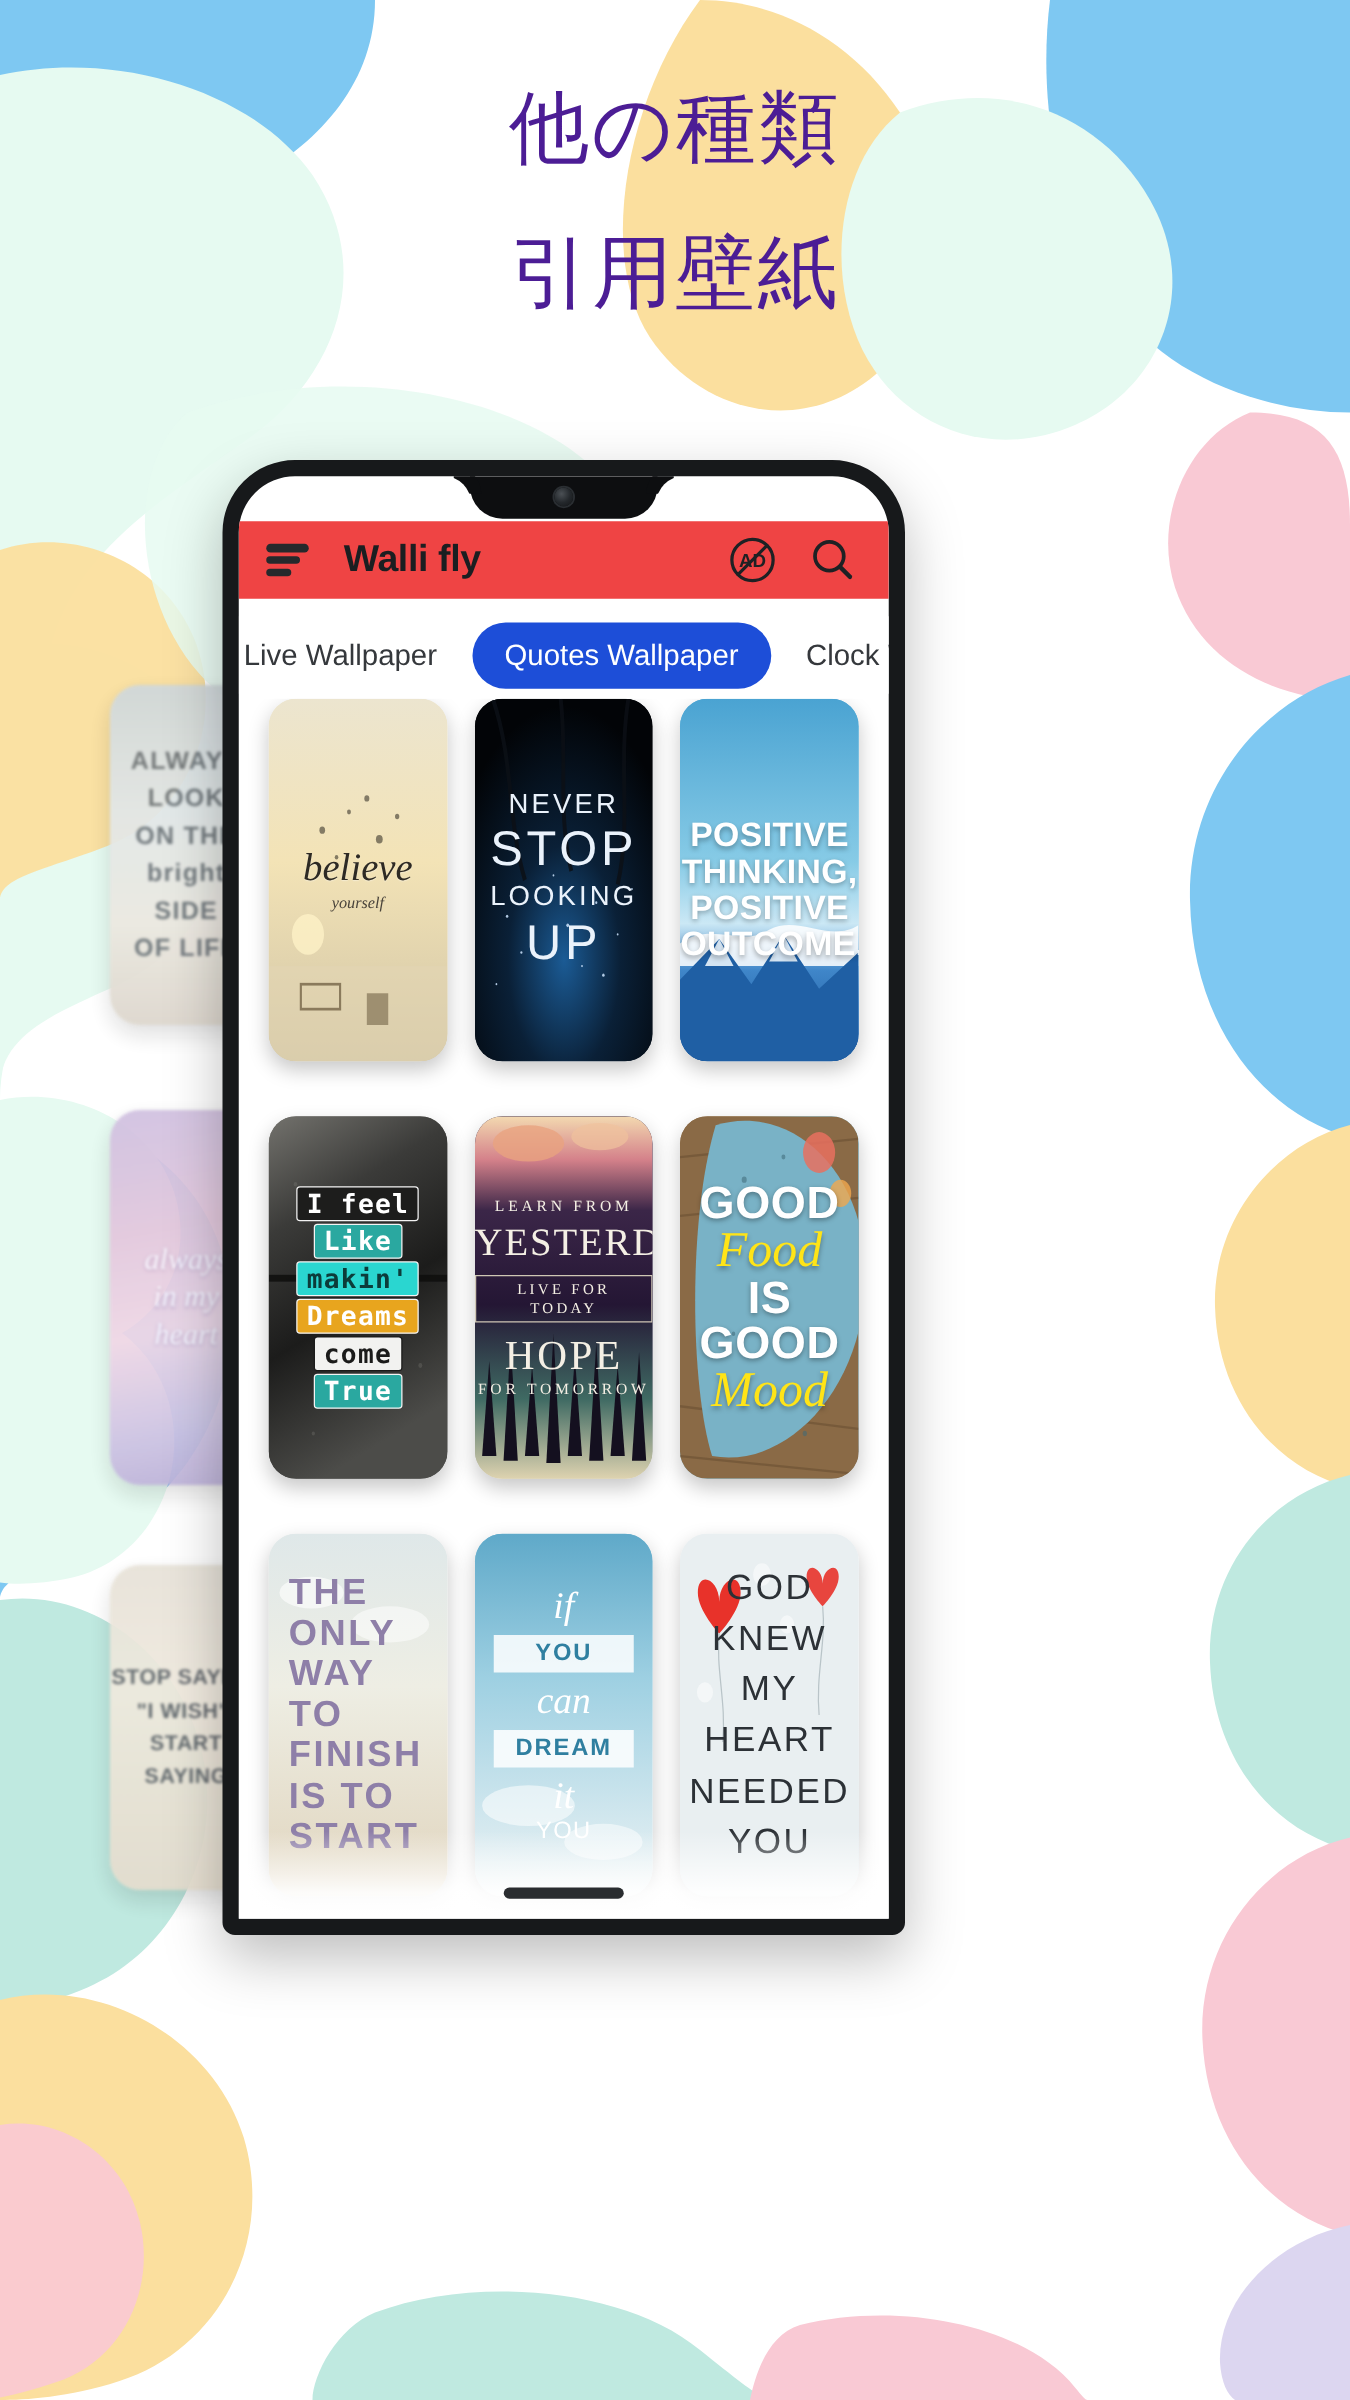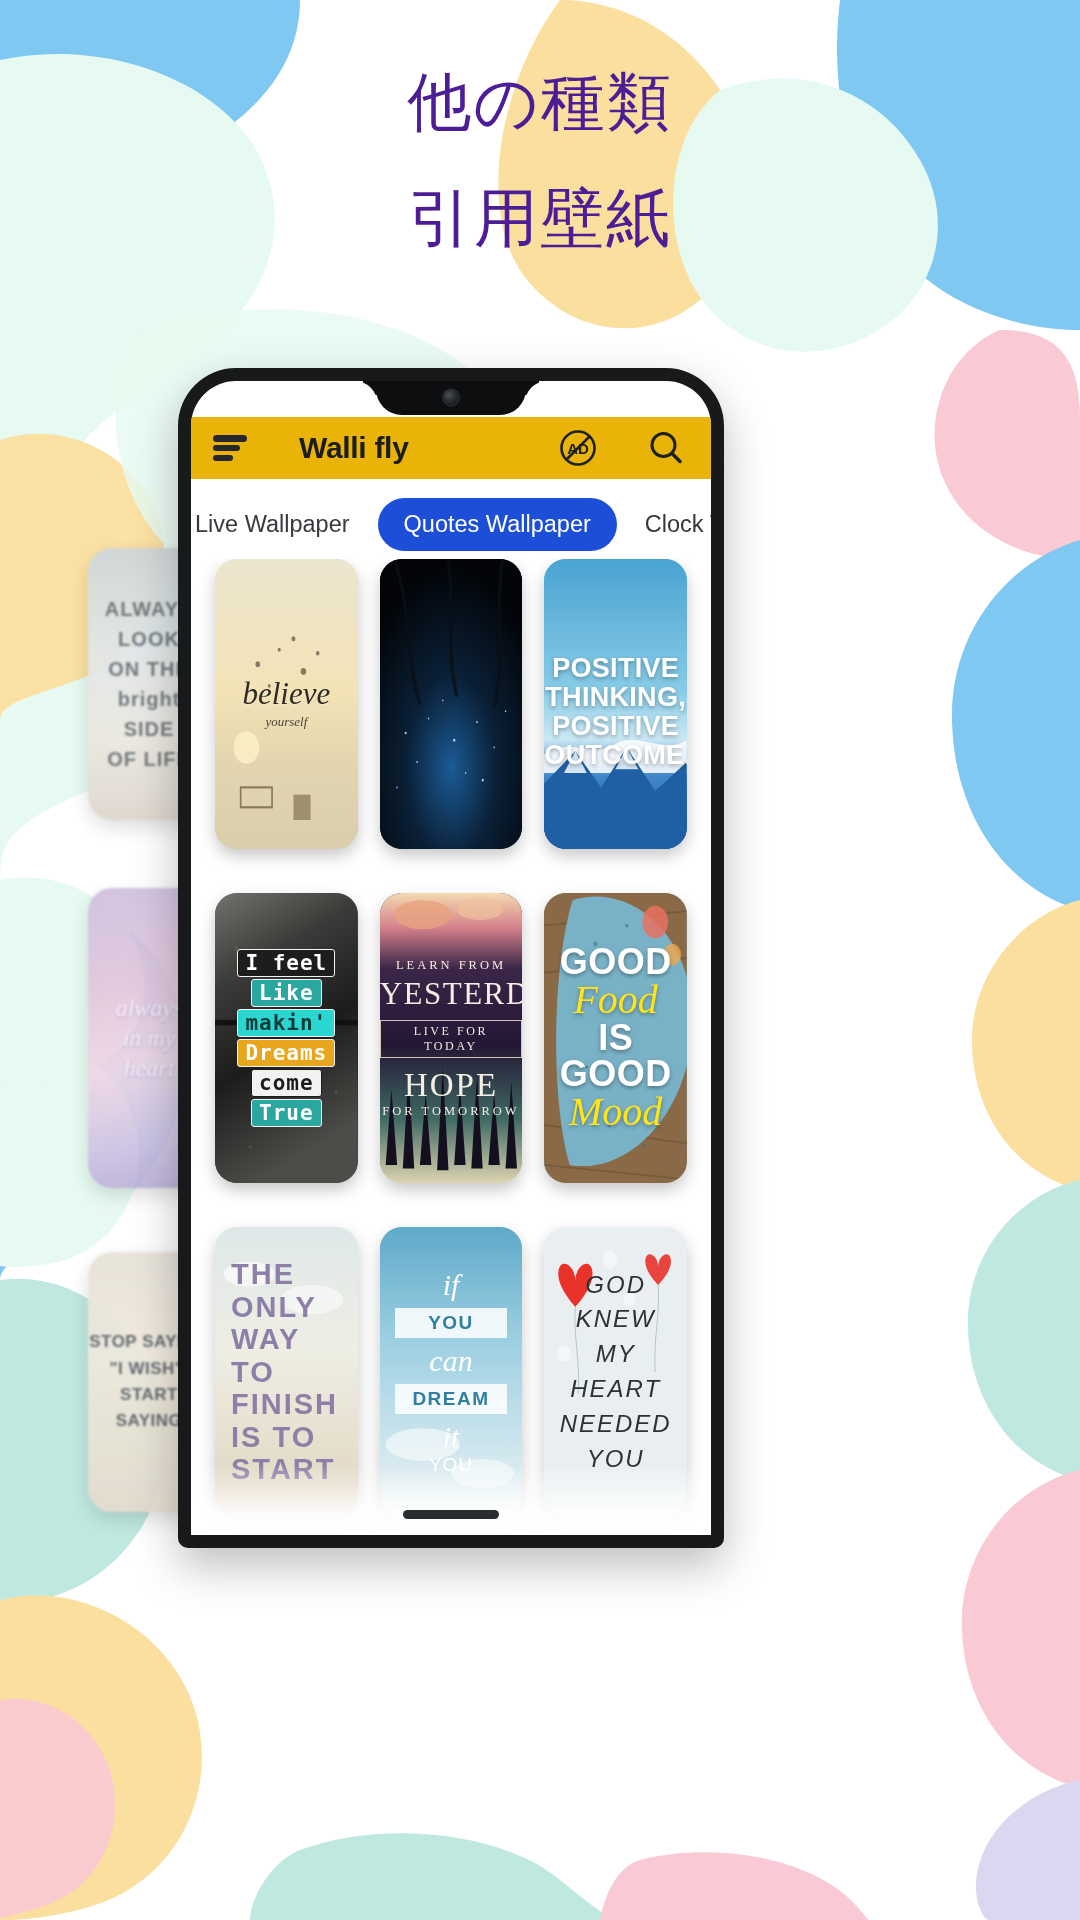--- a/index.html
+++ b/index.html
@@ -44,21 +44,21 @@
   .cam{
     position:absolute;left:50%;transform:translateX(-50%);top:9px;
     width:15px;height:15px;border-radius:50%;
     background:radial-gradient(circle at 38% 34%,#4b5055 0%,#24282c 52%,#121416 100%);
     box-shadow:0 0 0 1.5px #2a2e32;z-index:31;
   }
 
   
   .appbar{
     position:absolute;left:0;right:0;top:36px;height:62px;
-    display:flex;align-items:center;padding:0 22px;z-index:20;background:#eab308;gap:24px;
+    display:flex;align-items:center;padding:0 22px;z-index:20;background:#ef4444;
   }
   .ham{width:34px;height:26px;display:flex;flex-direction:column;justify-content:space-between;flex:0 0 auto;}
   .ham i{display:block;height:6.5px;border-radius:4px;background:#26292c;}
   .ham i:nth-child(1){width:34px;}
   .ham i:nth-child(2){width:27px;}
   .ham i:nth-child(3){width:20px;}
   .app-title{
     margin-left:28px;font-size:30px;font-weight:700;color:#1b1e21;letter-spacing:-.3px;
   }
   .bar-spacer{flex:1;}
@@ -139,21 +139,21 @@
   .t-only{color:#8e7fa8;font-size:29px;font-weight:700;letter-spacing:2px;line-height:1.12;text-align:left;padding-left:10px;}
   .c-dream{background:linear-gradient(180deg,#6fb3d0 0%,#9fd0e2 34%,#cfe6ee 62%,#e8f1f2 100%);}
   .t-dream{color:#ffffff;}
   .t-dream .it{font-family:"Liberation Serif",serif;font-style:italic;font-size:30px;display:block;}
   .t-dream .ban{
     display:block;background:rgba(255,255,255,.85);color:#2f7fa0;font-weight:700;
     font-size:19px;letter-spacing:1.5px;margin:6px auto;padding:4px 0;width:86%;
   }
   .t-dream .sm{font-size:19px;letter-spacing:1px;display:block;color:#fff;}
   .c-god{background:linear-gradient(180deg,#e8eef0 0%,#eef2f3 38%,#e6edef 70%,#dfe7ea 100%);}
-  .t-god{color:#2c3136;font-size:24px;letter-spacing:2px;line-height:1.45;font-family:"Liberation Sans",sans-serif;font-style:italic;}
+  .t-god{color:#2c3136;font-size:28px;letter-spacing:2px;line-height:1.45;font-family:"Liberation Sans",sans-serif;}
 
   
   .peek{
     position:absolute;z-index:4;border-radius:24px;overflow:hidden;
     filter:blur(1.1px);opacity:.93;
     box-shadow:0 8px 20px rgba(0,0,0,.14);
     display:flex;align-items:center;justify-content:center;text-align:center;
   }
   .pk1{left:88px;top:548px;width:122px;height:272px;
        background:linear-gradient(180deg,#cfd7da 0%,#e2e7e8 38%,#ece8e0 70%,#dcd6cc 100%);}
@@ -352,20 +352,28 @@
               <circle cx="12" cy="126" r=".5"></circle>
                 <circle cx="88" cy="84" r=".5"></circle>
             </g>
             <g stroke="#0c1016" stroke-width="2.2" opacity=".85" fill="none">
               <path d="M10,0 C22,28 18,54 28,80"></path>
                 <path d="M48,0 C52,26 46,50 54,76"></path>
               <path d="M86,0 C80,30 88,54 80,82"></path>
             </g>
           </svg>
         </div>
+        <div class="inner">
+          <div class="t-never">
+            <span>NEVER</span><br>
+            <span class="big">STOP</span>
+            <span>LOOKING</span><br>
+            <span class="big">UP</span>
+          </div>
+        </div>
       </div>
 
       <div class="card c-positive">
         <div class="art">
           <svg viewBox="0 0 100 160" preserveAspectRatio="none">
             <defs>
                 <linearGradient id="g3" x1="0" y1="0" x2="0" y2="1">
               <stop offset="0%" stop-color="#4aa3d2"></stop>
                   <stop offset="45%" stop-color="#87cbe6"></stop>
               <stop offset="62%" stop-color="#cbe8f5"></stop>

